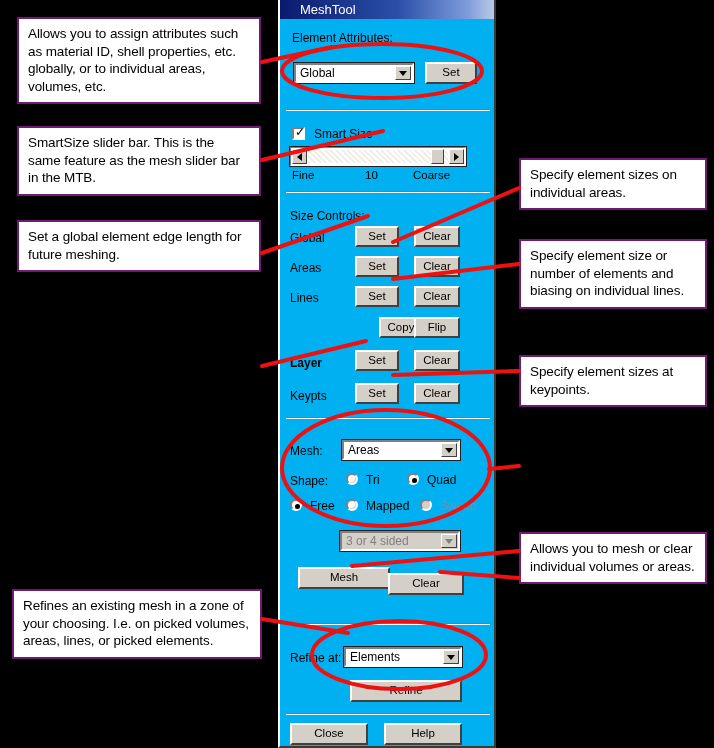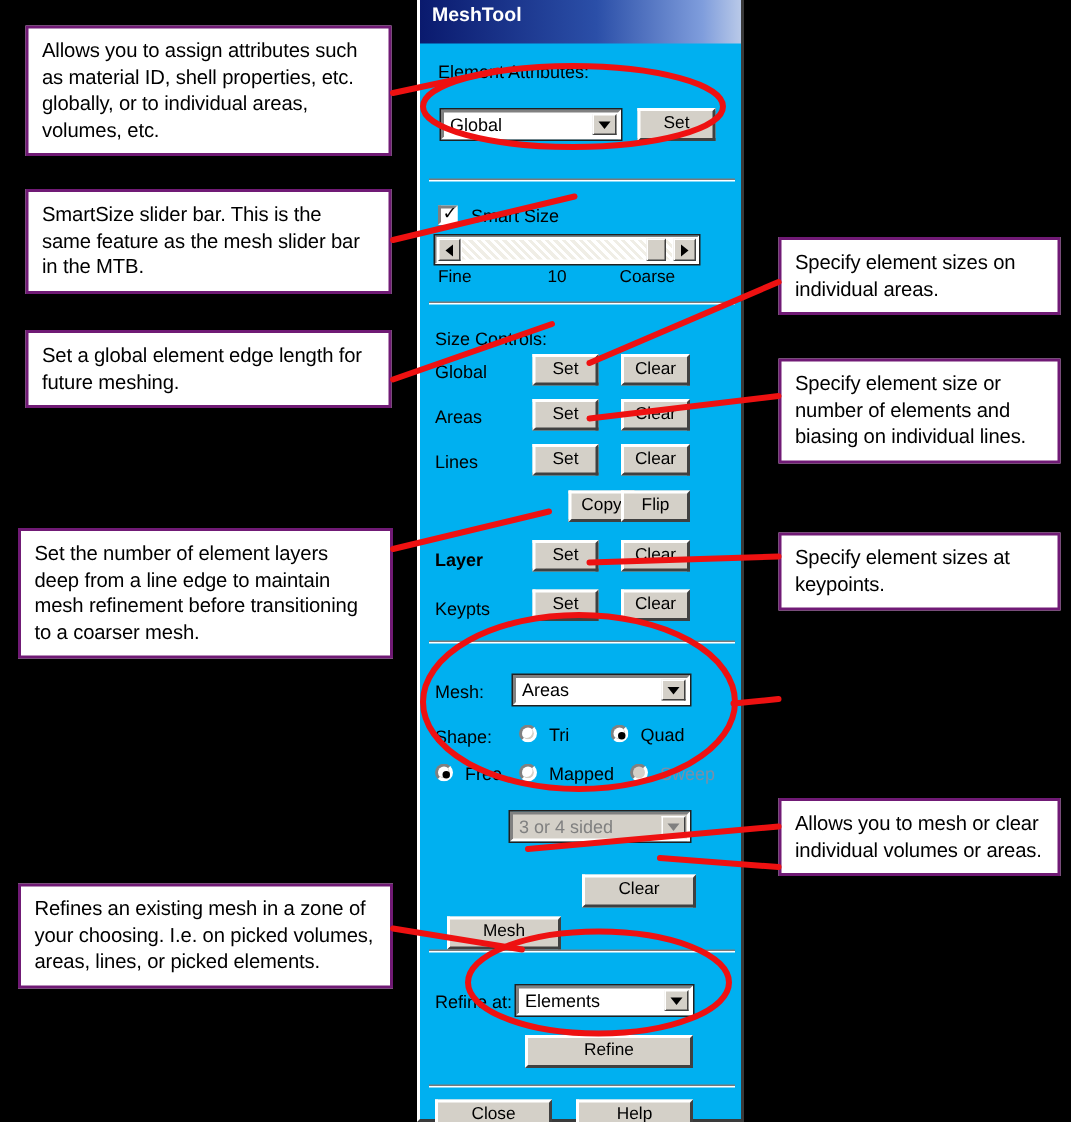--- a/index.html
+++ b/index.html
@@ -32,27 +32,27 @@
   #dialog {
     position: absolute;
     left: 278px; top: 0px;
     width: 218px; height: 748px;
     background: #00b0f0;
     border-left: 2px solid #ffffff;
     border-right: 2px solid #3a3a3a;
     border-bottom: 2px solid #3a3a3a;
   }
   .titlebar {
-    height: 29px;
+    height: 19px;
     background: linear-gradient(to right, #0a1a6e 0%, #2b4fa8 55%, #7f9ddc 88%, #b9c9e8 100%);
     color: #ffffff;
-    font-weight: bold;
+    font-weight: normal;
     font-size: 13px;
     line-height: 19px;
-    padding-left: 8px;
+    padding-left: 20px;
     letter-spacing: 0px;
   }
   .body {
     position: relative;
     padding: 16px;
     height: 729px;
   }
   .sect-label {
     position: absolute;
     font-size: 12px;
@@ -209,21 +209,20 @@
 <body>
 
 <div id="stage">
 
   <div class="callout" style="left:17px; top:17px; width:244px;">Allows you to assign attributes such as material ID, shell properties, etc. globally, or to individual areas, volumes, etc.</div>
 
   <div class="callout" style="left:17px; top:126px; width:244px;">SmartSize slider bar.  This is the same feature as the mesh slider bar in the MTB.</div>
 
   <div class="callout" style="left:17px; top:220px; width:244px;">Set a global element edge length for future meshing.</div>
 
-  <div class="callout" style="left:12px; top:352px; width:250px;">Set the number of element layers deep from a line edge to maintain mesh refinement before transitioning to a coarser mesh.</div>
 
   <div class="callout" style="left:12px; top:589px; width:250px;">Refines an existing mesh in a zone of your choosing. I.e. on picked volumes, areas, lines, or picked elements.</div>
 
   <div class="callout" style="left:519px; top:158px; width:188px;">Specify element sizes on individual areas.</div>
 
   <div class="callout" style="left:519px; top:239px; width:188px;">Specify element size or number of elements and biasing on individual lines.</div>
 
   <div class="callout" style="left:519px; top:355px; width:188px;">Specify element sizes at keypoints.</div>
 
 
@@ -350,21 +349,21 @@
       <div class="radio disabled" style="left:140px; top:480px;"></div>
       <div class="lbl disabled" style="left:160px; top:480px;">Sweep</div>
 
       <div class="combo disabled" style="left:60px; top:512px; width:120px; height:20px;">
         <span>3 or 4 sided</span>
         <span class="arrowbox">
             <span class="tri"></span>
           </span>
       </div>
 
-      <div class="btn" style="left:18px; top:582px; width:76px; height:22px;align-items:center;">
+      <div class="btn" style="left:18px; top:548px; width:92px; height:22px;align-items:center;">
         <span>Mesh</span>
         </div>
       <div class="btn" style="left:108px; top:554px; width:76px; height:22px;">
         <span>Clear</span>
         </div>
 
       <div class="divider" style="top:604px;"></div>
 
       <div class="lbl" style="left:10px; top:632px;">Refine at:</div>
       <div class="combo" style="left:64px; top:628px; width:118px; height:20px;">

